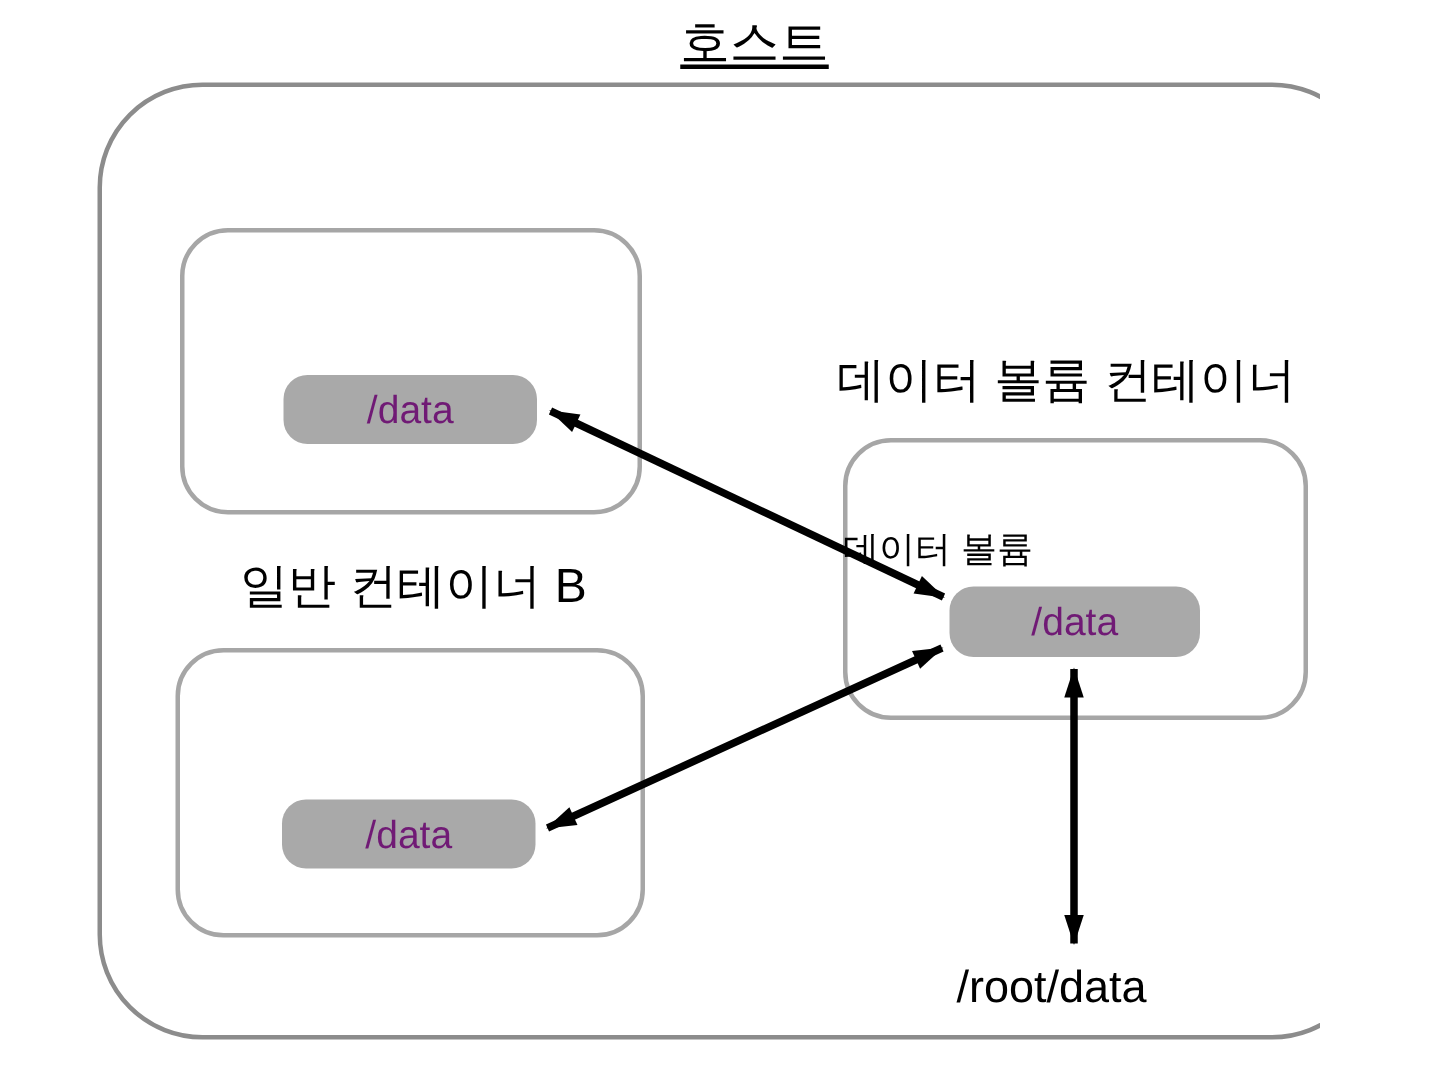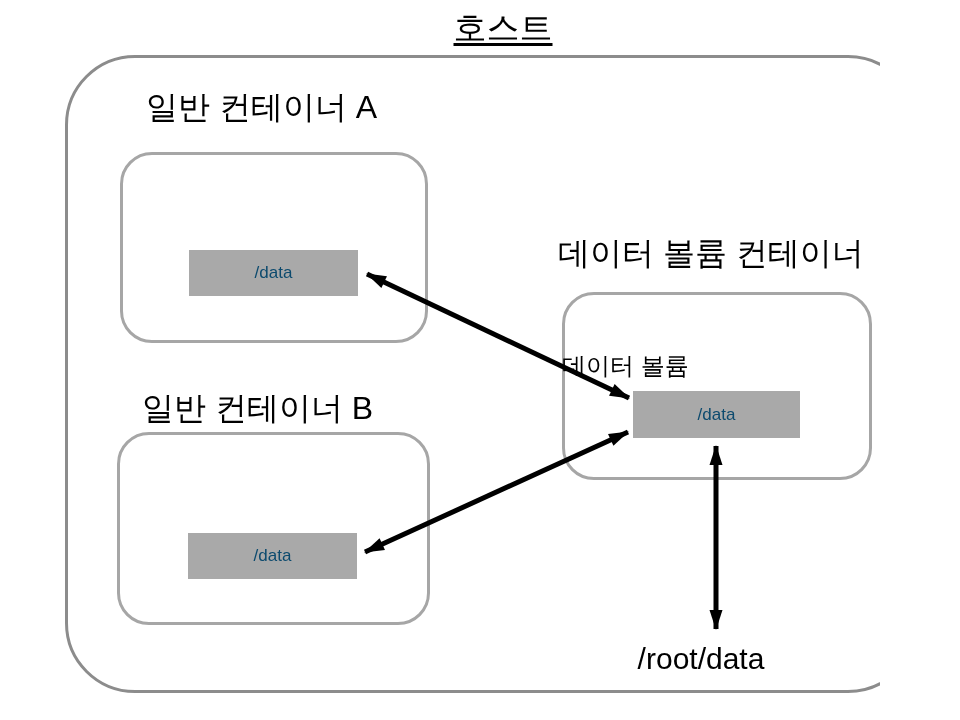--- a/index.html
+++ b/index.html
@@ -44,40 +44,40 @@
   .container-a { left: 120px; top: 152px; width: 308px; height: 191px; }
   .container-b { left: 117px; top: 432px; width: 313px; height: 193px; }
   .dv-container { left: 562px; top: 292px; width: 310px; height: 188px; }
 
   .container-label {
     font-size: 32px;
     white-space: nowrap;
     line-height: 1.1;
   }
   .label-a { left: 146px; top: 90px; }
-  .label-b { left: 142px; top: 373px; margin-top: 18px; }
+  .label-b { left: 160px; top: 373px; }
   .label-dv { left: 558px; top: 236px; }
 
   .dv-inner-label {
     left: 562px;
     top: 350px;
     width: 310px;
     text-align: left;
     font-size: 24px;
     white-space: nowrap;
   }
 
   .data-box {
     background: #a9a9a9;
-    border-radius: 0;
+    border-radius: 16px;
     display: flex;
     align-items: center;
     justify-content: center;
-    font-size: 17px;
-    color: #0c4a6e;
+    font-size: 26px;
+    color: #701a75;
   }
   .data-a { left: 189px; top: 250px; width: 169px; height: 46px; }
   .data-b { left: 188px; top: 533px; width: 169px; height: 46px; }
   .data-v { left: 633px; top: 391px; width: 167px; height: 47px; }
 
   .root-data-label {
     left: 701px;
     top: 642px;
     transform: translateX(-50%);
     font-size: 30px;
@@ -97,21 +97,20 @@
 </style>
 </head>
 <body>
 
 <div class="canvas">
 
   <div class="abs diagram-title">호스트</div>
 
   <div class="abs host-box"></div>
 
-  <div class="abs container-label label-a">일반 컨테이너 A</div>
   <div class="abs container-box container-a"></div>
   <div class="abs data-box data-a">/data</div>
 
   <div class="abs container-label label-b">일반 컨테이너 B</div>
   <div class="abs container-box container-b"></div>
   <div class="abs data-box data-b">/data</div>
 
   <div class="abs container-label label-dv">데이터 볼륨 컨테이너</div>
   <div class="abs container-box dv-container"></div>
   <div class="abs dv-inner-label">데이터 볼륨</div>

